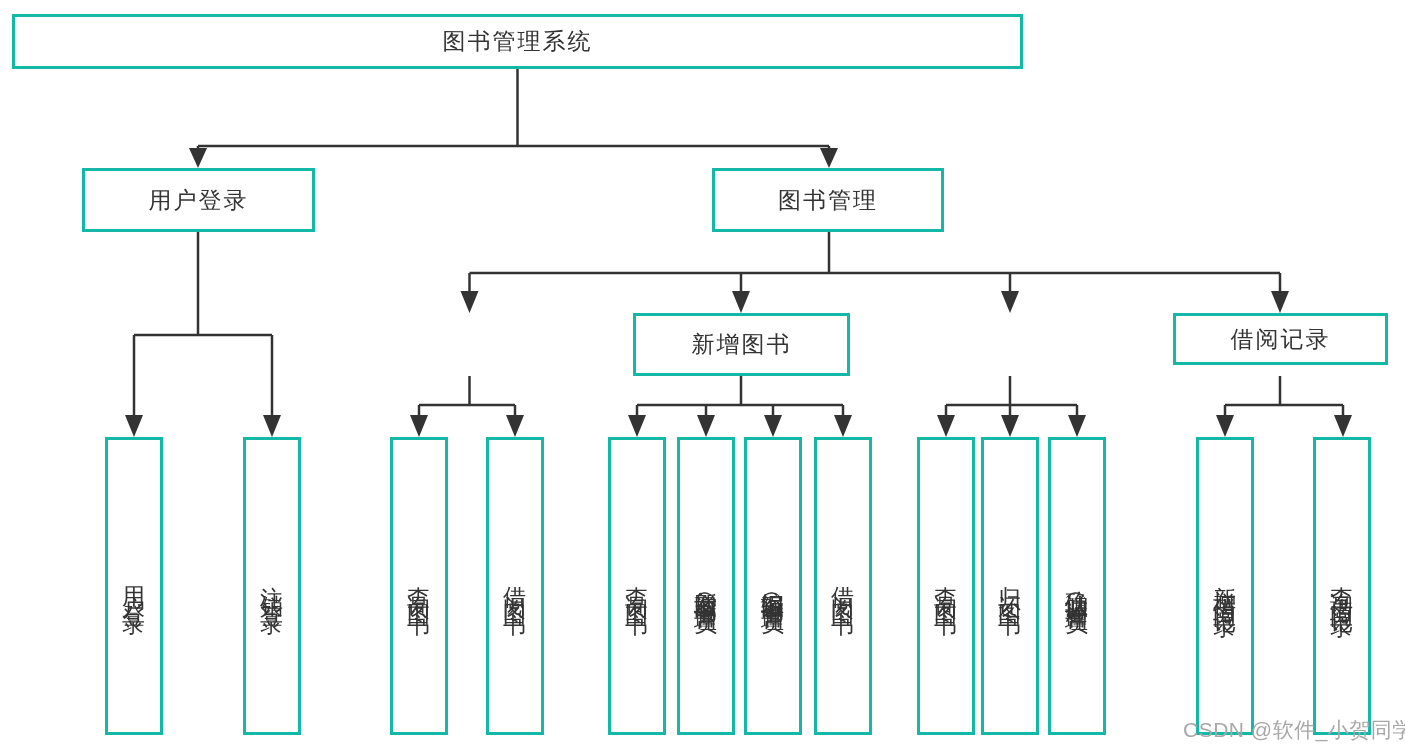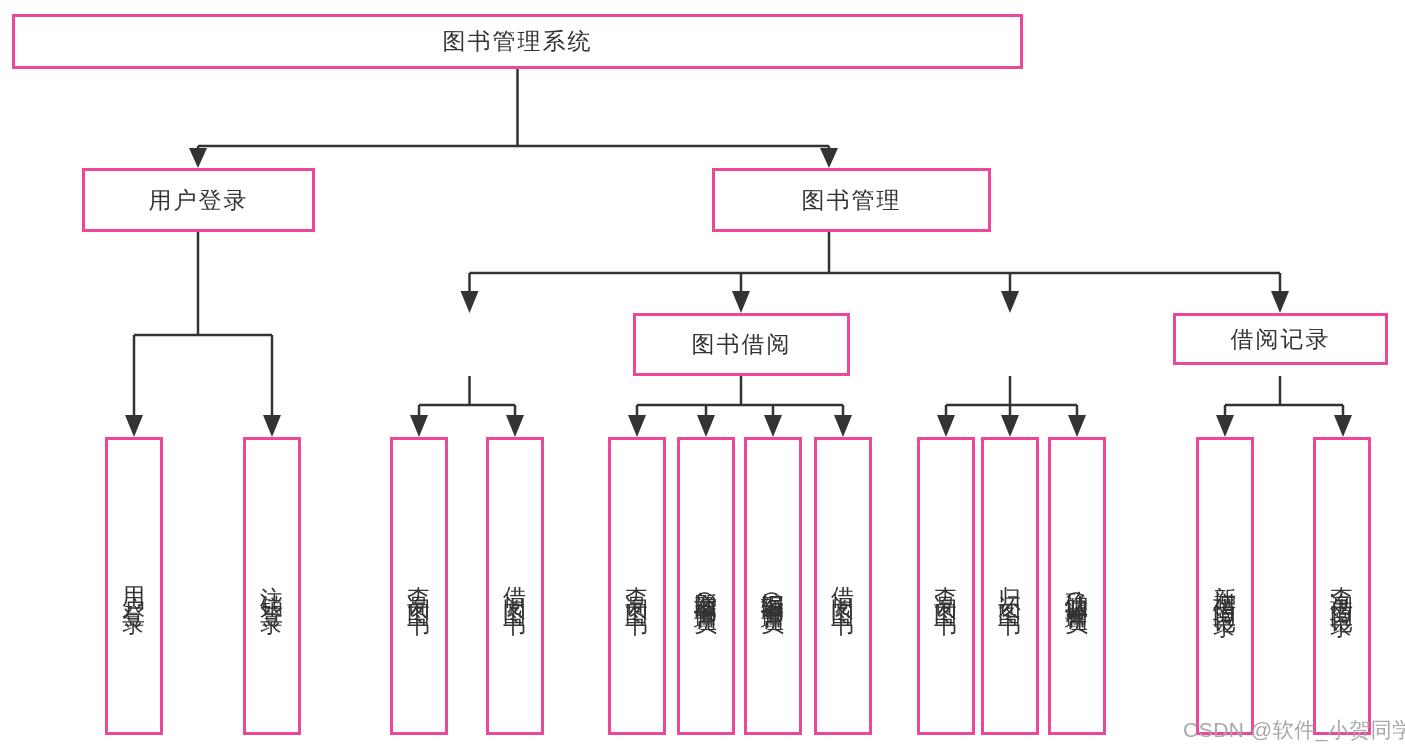--- a/index.html
+++ b/index.html
@@ -2,21 +2,21 @@
 <html><head>
 <meta charset="utf-8">
 <style>
   html,body{margin:0;padding:0;background:#ffffff;}
   body{font-family:"Liberation Sans","DejaVu Sans",sans-serif;}
   .canvas{position:relative;width:1405px;height:747px;background:#ffffff;overflow:hidden;}
   .wires{position:absolute;left:0;top:0;width:1405px;height:747px;}
   .box{
     position:absolute;
     box-sizing:border-box;
-    border:3px solid #ec4899;
+    border:3px solid #14b8a6;
     background:#ffffff;
     color:#333333;
     display:flex;
     align-items:center;
     justify-content:center;
     text-align:center;
     z-index:2;
   }
   .hbox{font-size:23px;letter-spacing:2px;}
   .vbox{
@@ -102,23 +102,23 @@
     <line x1="1225" y1="405" x2="1343" y2="405"></line>
     <line x1="1225" y1="405" x2="1225" y2="419"></line>
       <polygon points="1225,437 1216,415 1234,415" stroke="none"></polygon>
     <line x1="1343" y1="405" x2="1343" y2="419"></line>
       <polygon points="1343,437 1334,415 1352,415" stroke="none"></polygon>
   </svg>
 
   <div class="box hbox" style="left:12px;top:14px;width:1011px;height:55px">图书管理系统</div>
 
   <div class="box hbox" style="left:82px;top:168px;width:233px;height:64px">用户登录</div>
-  <div class="box hbox" style="left:712px;top:168px;width:279px;height:64px">图书管理</div>
+  <div class="box hbox" style="left:712px;top:168px;width:232px;height:64px">图书管理</div>
 
-  <div class="box hbox" style="left:633px;top:313px;width:217px;height:63px">图书借阅</div>
+  <div class="box hbox" style="left:633px;top:313px;width:217px;height:63px">新增图书</div>
   <div class="box hbox" style="left:1173px;top:313px;width:215px;height:52px">借阅记录</div>
 
   <div class="box vbox short" style="left:105px">用户登录</div>
   <div class="box vbox short" style="left:243px">注销登录</div>
 
   <div class="box vbox short" style="left:390px">查询图书</div>
   <div class="box vbox short" style="left:486px">借阅图书</div>
 
   <div class="box vbox short" style="left:608px">查询图书</div>
   <div class="box vbox long" style="left:677px">新增图书（管理员）</div>

